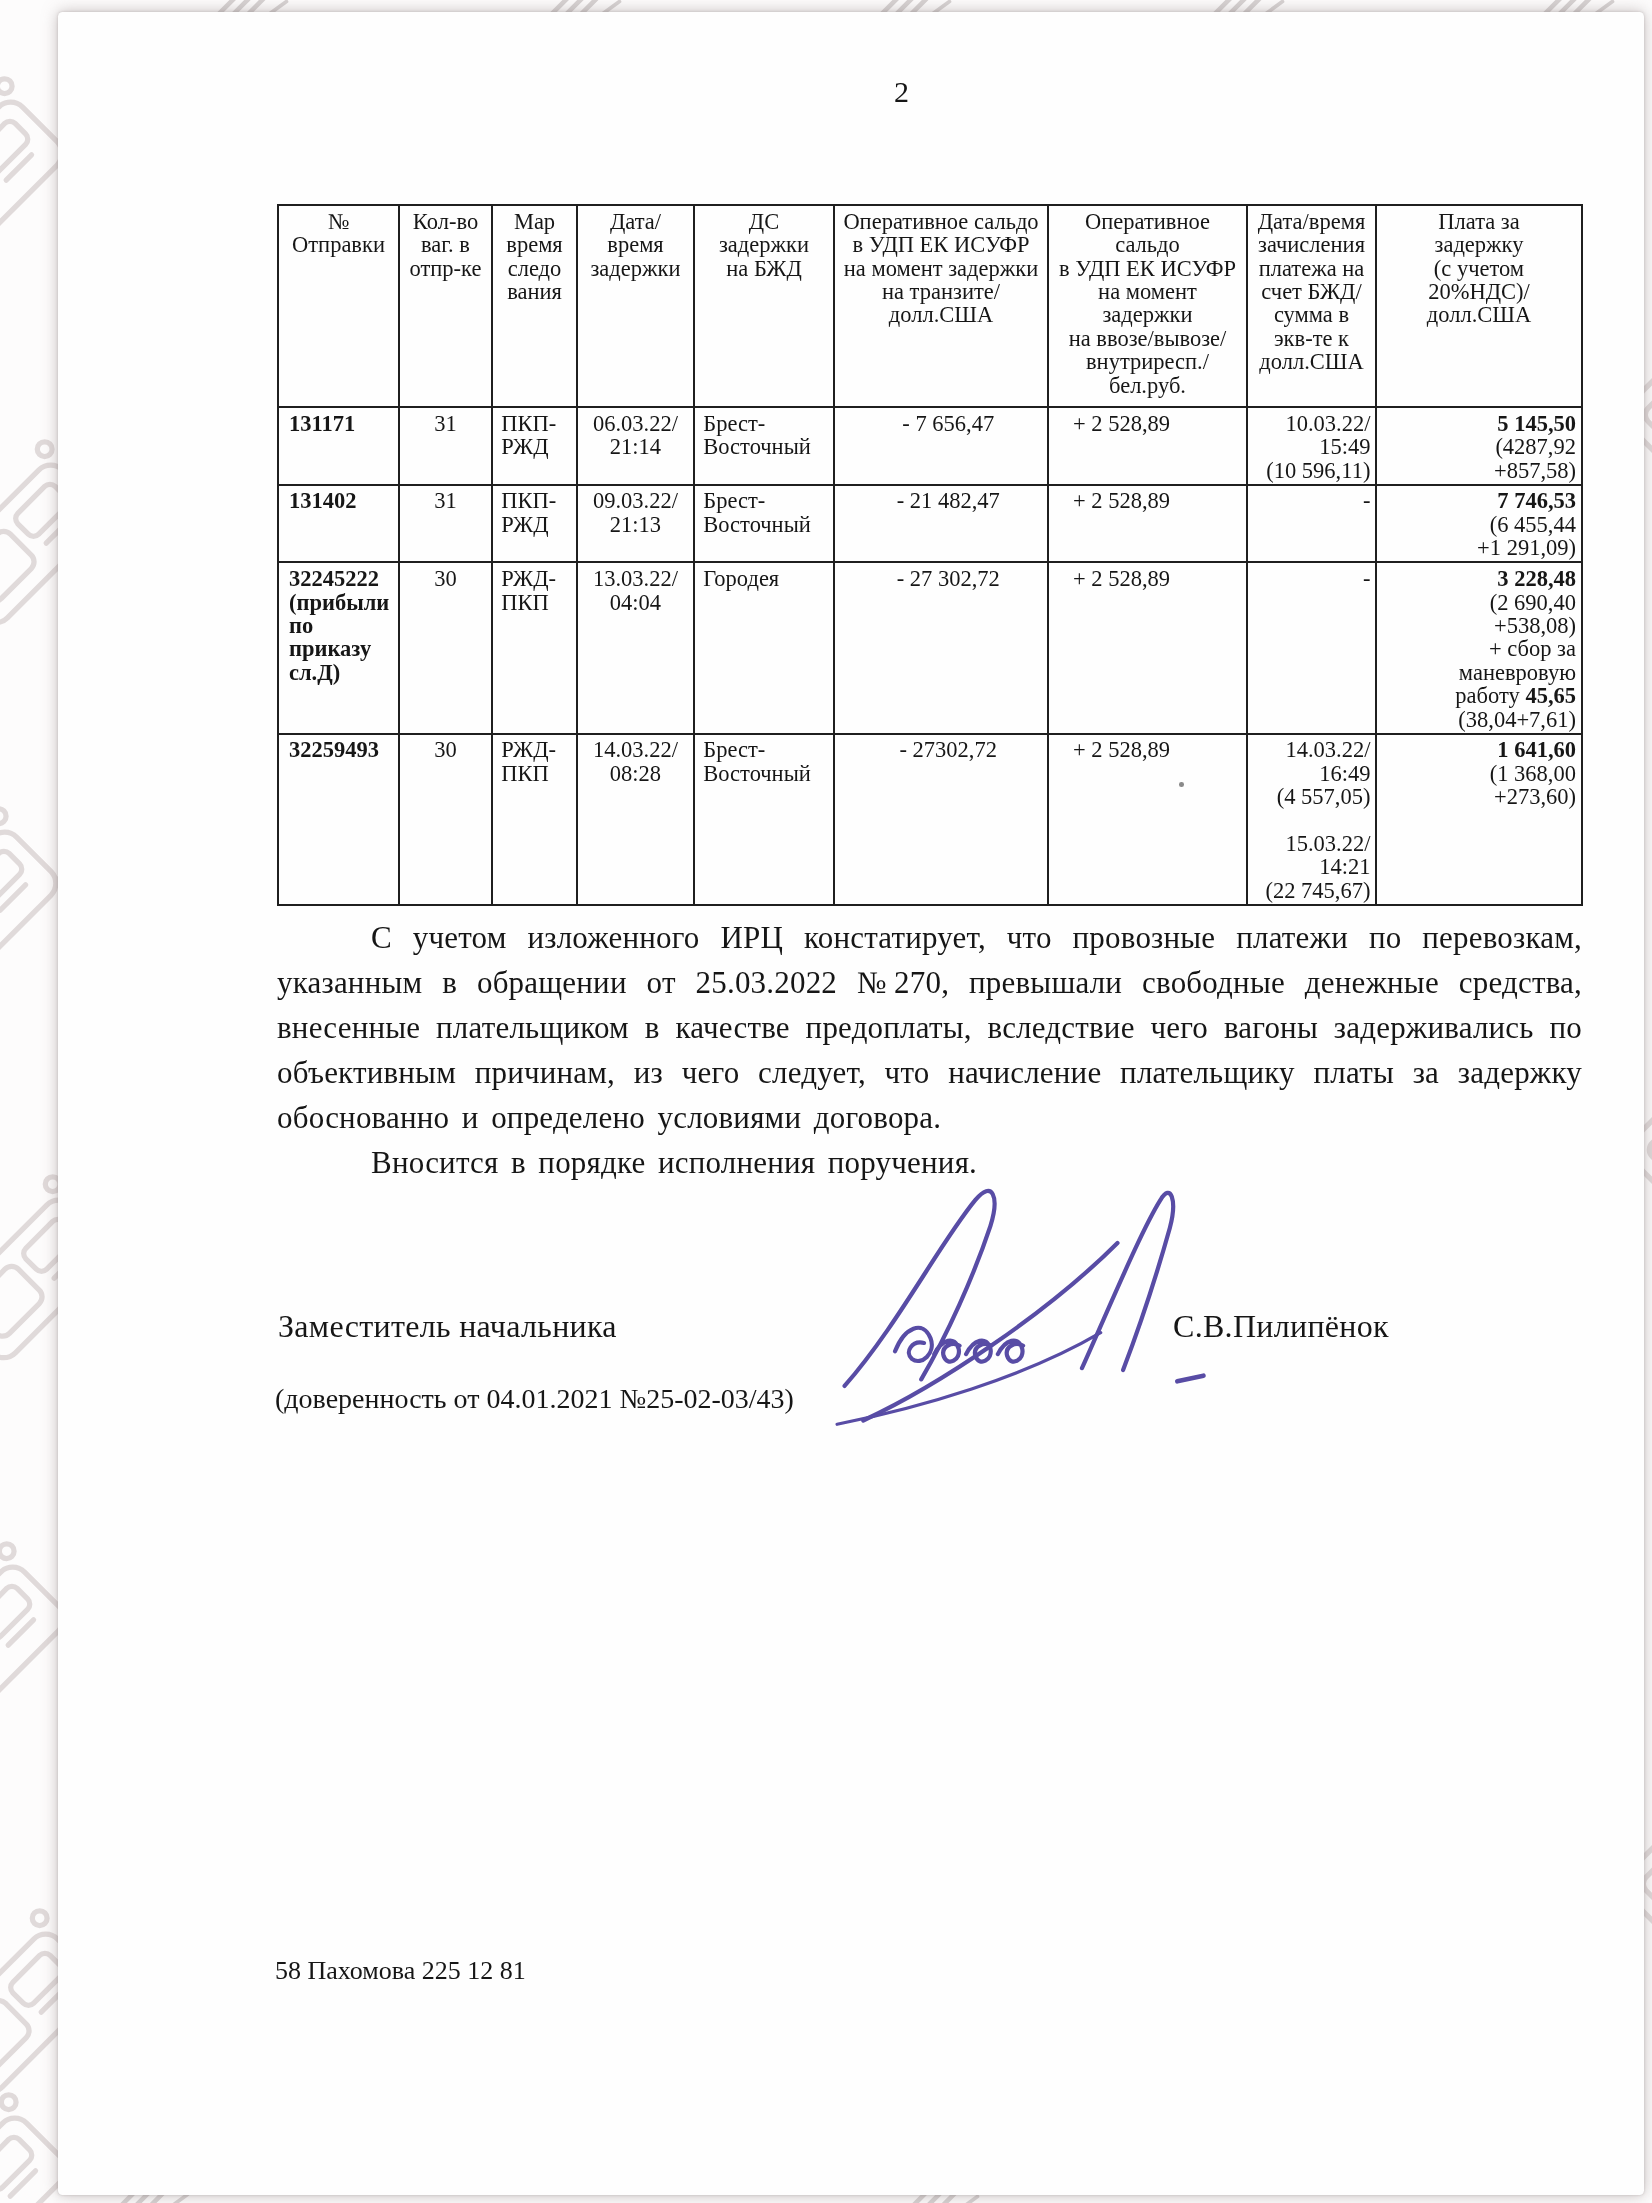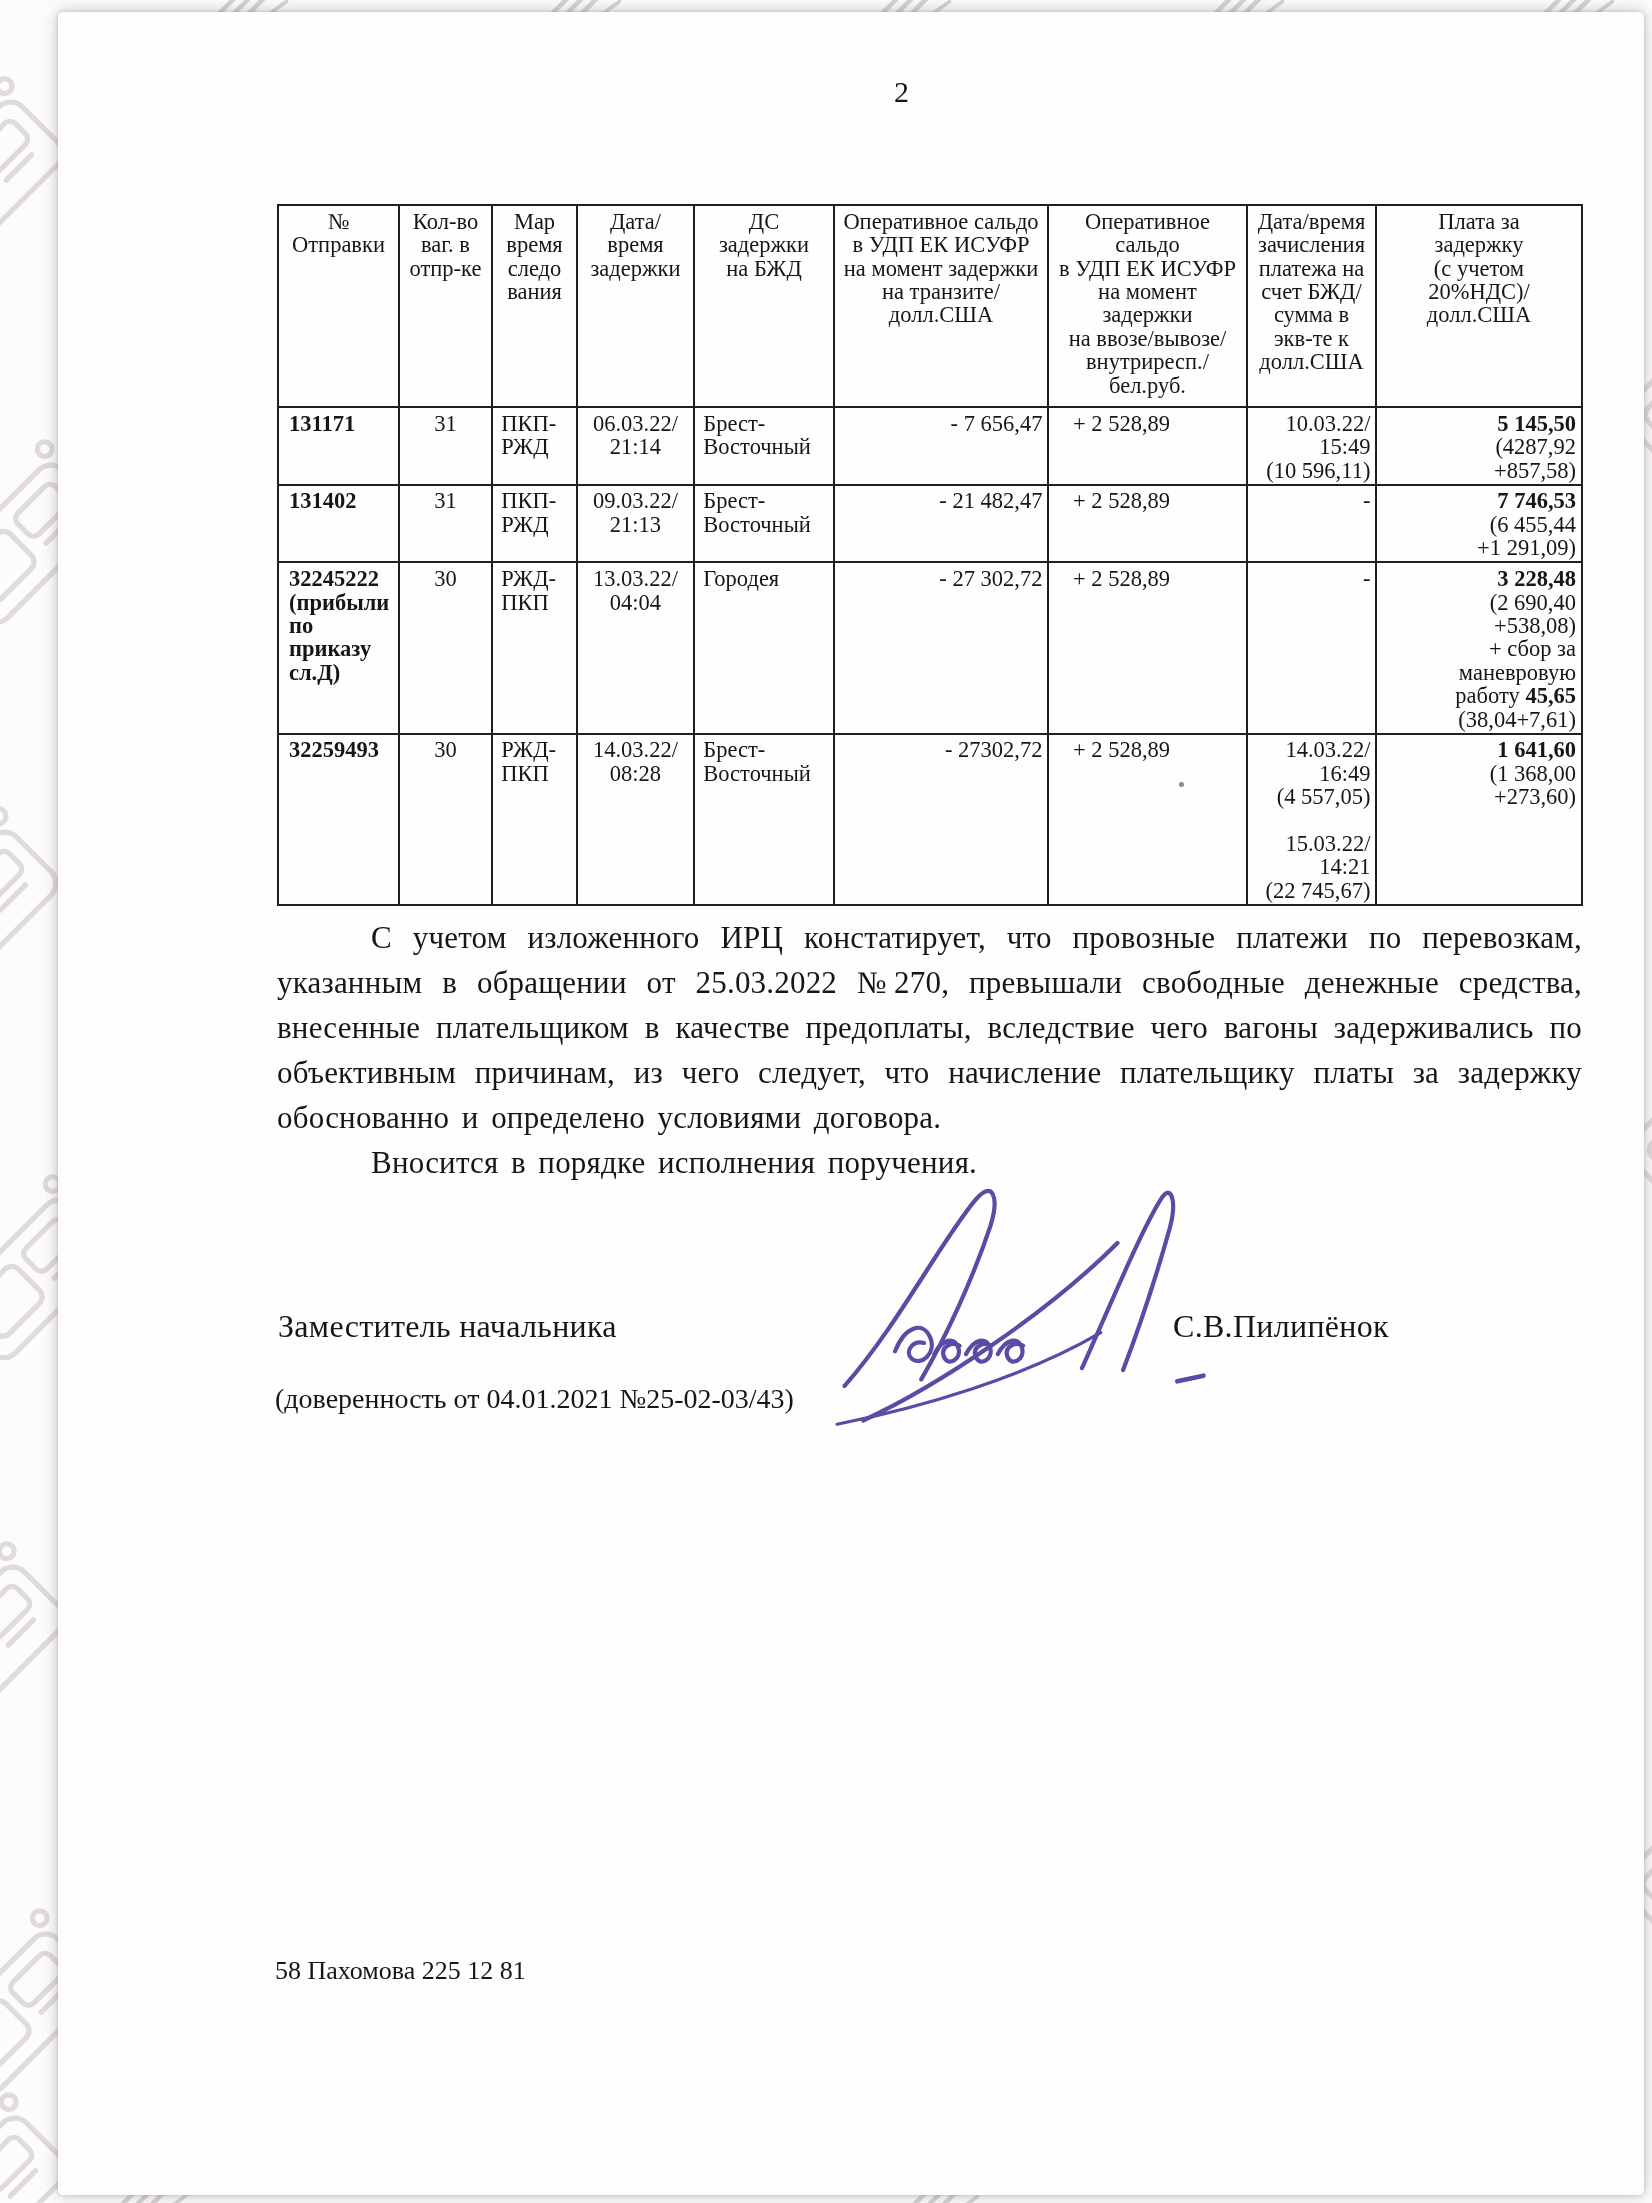--- a/index.html
+++ b/index.html
@@ -54,21 +54,21 @@
   .doc-table tbody tr:nth-child(2){height:71px;}
   .doc-table tbody tr:nth-child(3){height:166px;margin-left:28px;}
   .doc-table tbody tr:nth-child(4){height:168px;}
   .doc-table th{text-align:center;}
   .doc-table b{font-weight:bold;}
   td.c0{text-align:left;padding-left:10px;}
   td.c1{text-align:center;}
   td.c2{text-align:left;padding-left:8.3px;}
   td.c3{text-align:center;}
   td.c4{text-align:left;padding-left:8.3px;}
-  td.c5{text-align:right;padding-left:19px;}
+  td.c5{text-align:center;padding-left:19px;}
   td.c6{text-align:left;padding-left:24px;}
   td.c7{text-align:right;}
   td.c8{text-align:right;padding-right:5px;}
 
   
   .body-text{
     position:absolute;left:277px;top:915px;width:1305px;
     font-size:31px;line-height:45px;
     text-align:justify;
     word-spacing:4.6px;letter-spacing:0.2px;

